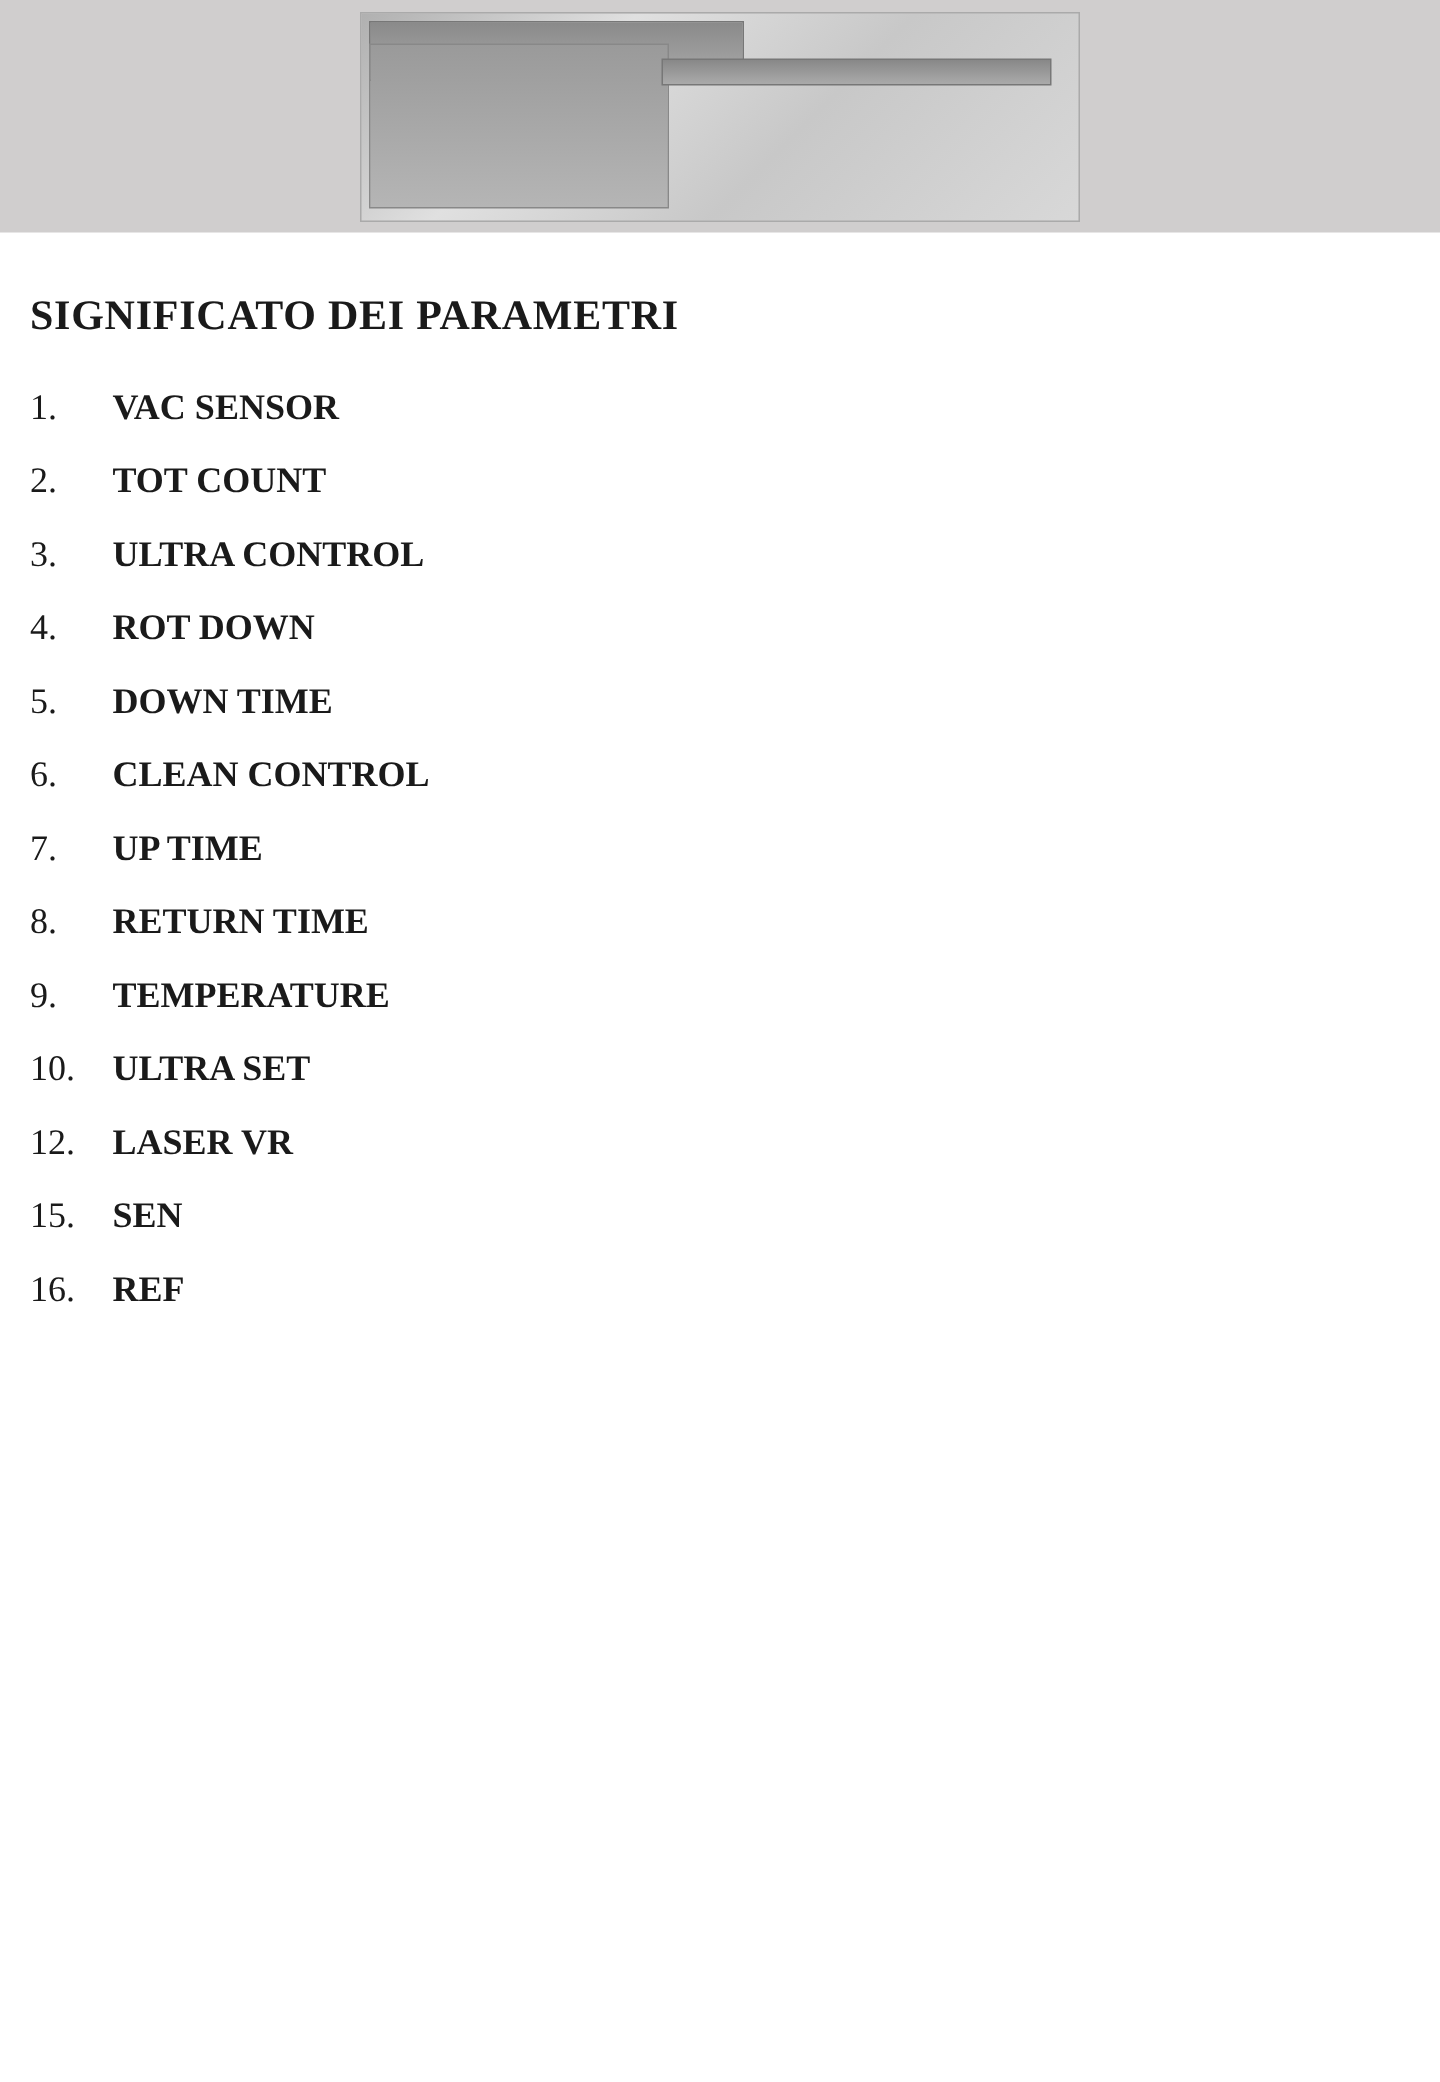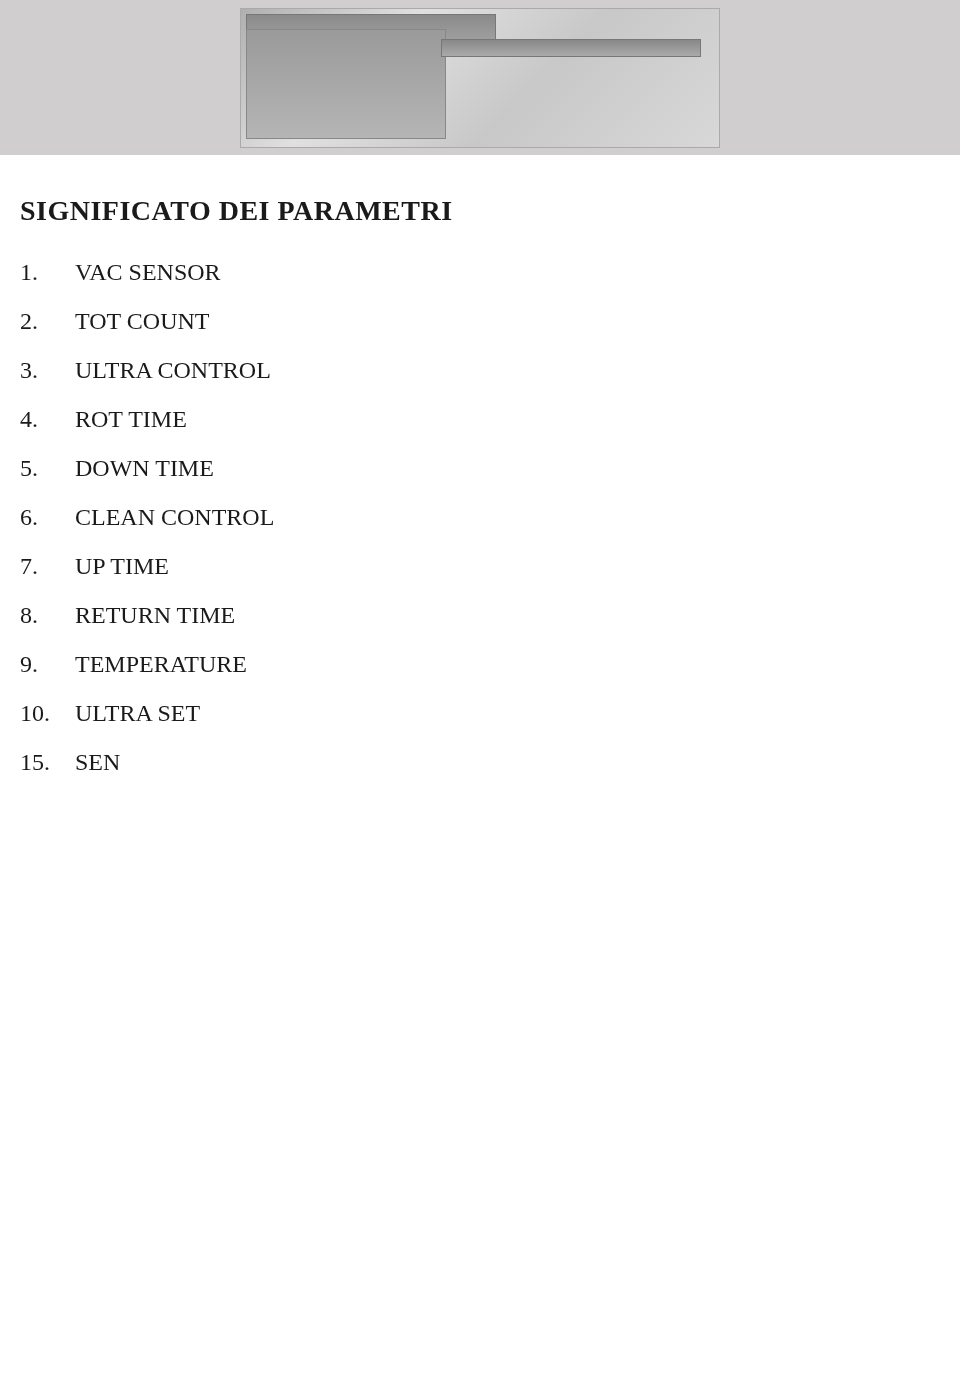--- a/index.html
+++ b/index.html
@@ -88,21 +88,21 @@
       margin-bottom: 22px;
       font-size: 24px;
     }
 
     .param-number {
       min-width: 55px;
       font-weight: normal;
     }
 
     .param-label {
-      font-weight: normal;
+      font-weight: bold;
     }
   </style>
 </head>
 <body>
 
 <div class="header-image">
   <div class="header-image-inner">
     <div class="machine-top"></div>
     <div class="machine-shape" style="top:20px; left:5px;"></div>
     <div class="machine-arm"></div>
@@ -120,21 +120,21 @@
       <li class="param-item">
         <span class="param-number">2.</span>
         <span class="param-label">TOT COUNT</span>
       </li>
       <li class="param-item">
         <span class="param-number">3.</span>
         <span class="param-label">ULTRA CONTROL</span>
       </li>
       <li class="param-item">
         <span class="param-number">4.</span>
-        <span class="param-label">ROT TIME</span>
+        <span class="param-label">ROT DOWN</span>
       </li>
       <li class="param-item">
         <span class="param-number">5.</span>
         <span class="param-label">DOWN TIME</span>
       </li>
       <li class="param-item">
         <span class="param-number">6.</span>
         <span class="param-label">CLEAN CONTROL</span>
       </li>
       <li class="param-item">
@@ -147,17 +147,25 @@
       </li>
       <li class="param-item">
         <span class="param-number">9.</span>
         <span class="param-label">TEMPERATURE</span>
       </li>
       <li class="param-item">
         <span class="param-number">10.</span>
         <span class="param-label">ULTRA SET</span>
       </li>
       <li class="param-item">
+        <span class="param-number">12.</span>
+        <span class="param-label">LASER VR</span>
+      </li>
+      <li class="param-item">
         <span class="param-number">15.</span>
         <span class="param-label">SEN</span>
+      </li>
+      <li class="param-item">
+        <span class="param-number">16.</span>
+        <span class="param-label">REF</span>
       </li>
     </ul>
 </div>
 
 </body></html>

